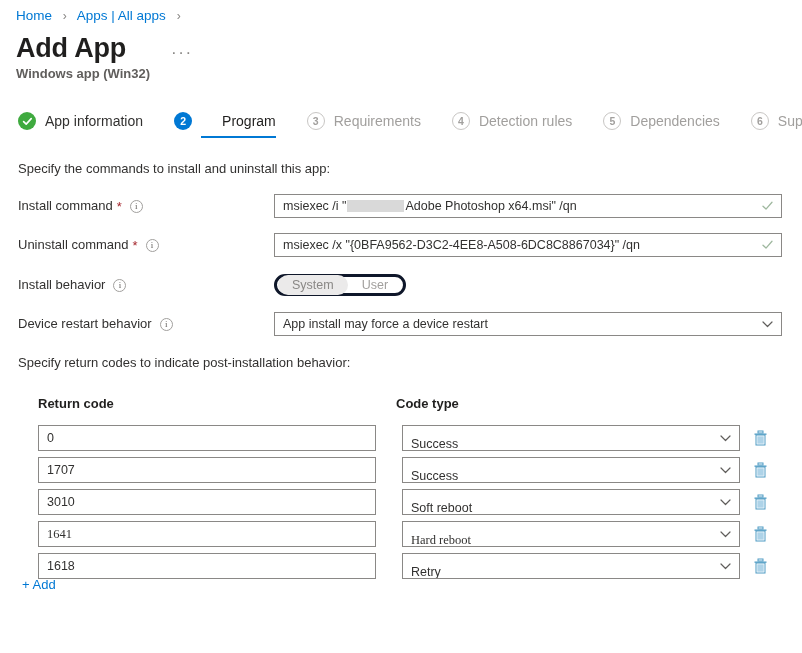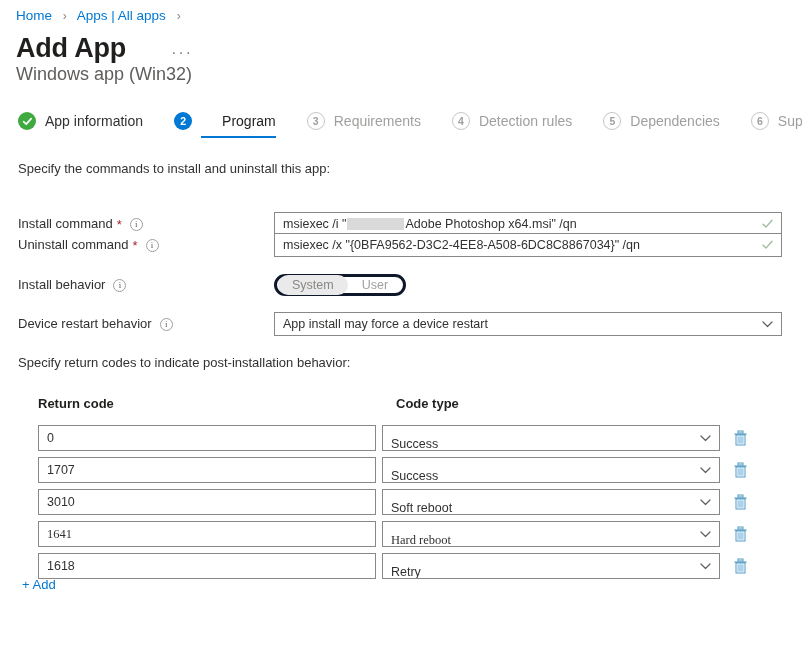--- a/index.html
+++ b/index.html
@@ -58,23 +58,24 @@
     font-size: 17px;
     letter-spacing: 1.5px;
     line-height: 12px;
     cursor: pointer;
     user-select: none;
   }
   .page-subtitle {
     position: absolute;
     left: 16px;
     top: 66px;
-    font-size: 18px;
+    font-size: 13px;
     line-height: 16px;
     color: #605e5c;
+    font-weight: bold;
   }
 
   
   .tabs {
     position: absolute;
     left: 18px;
     top: 112px;
     display: flex;
     align-items: flex-start;
     white-space: nowrap;
@@ -316,21 +317,21 @@
     position: relative;
     width: 338px;
     flex: 0 0 338px;
     height: 26px;
     border: 1px solid #8a8886;
     box-sizing: border-box;
     background: #ffffff;
     display: flex;
     align-items: center;
     padding: 12px 26px 0 8px;
-    margin-left: 6px;
+    margin-left: 26px;
     font-size: 12.5px;
     color: #323130;
     cursor: pointer;
     white-space: nowrap;
     overflow: hidden;
   }
   .rc-del {
     margin-left: 11px;
     width: 18px;
     height: 18px;
@@ -401,21 +402,21 @@
 
   <div class="tab pending">
     <span class="tab-badge pending">6</span>
     <span class="tab-label">Supersedence</span>
   </div>
 
 </div>
 
 <div class="intro-1">Specify the commands to install and uninstall this app:</div>
 
-<div class="field-row" style="top:212px;">
+<div class="field-row" style="top:194px;">
   <span class="field-label">
     <span>Install command</span>
     <span class="req-star">*</span>
     <span class="info-icon">i</span>
   </span>
   <span class="txtbox">
       <span>msiexec /i "</span>
       <span class="redact"></span>
       <span> Adobe Photoshop x64.msi" /qn</span>
     <svg class="check-ok" viewBox="0 0 13 13">

